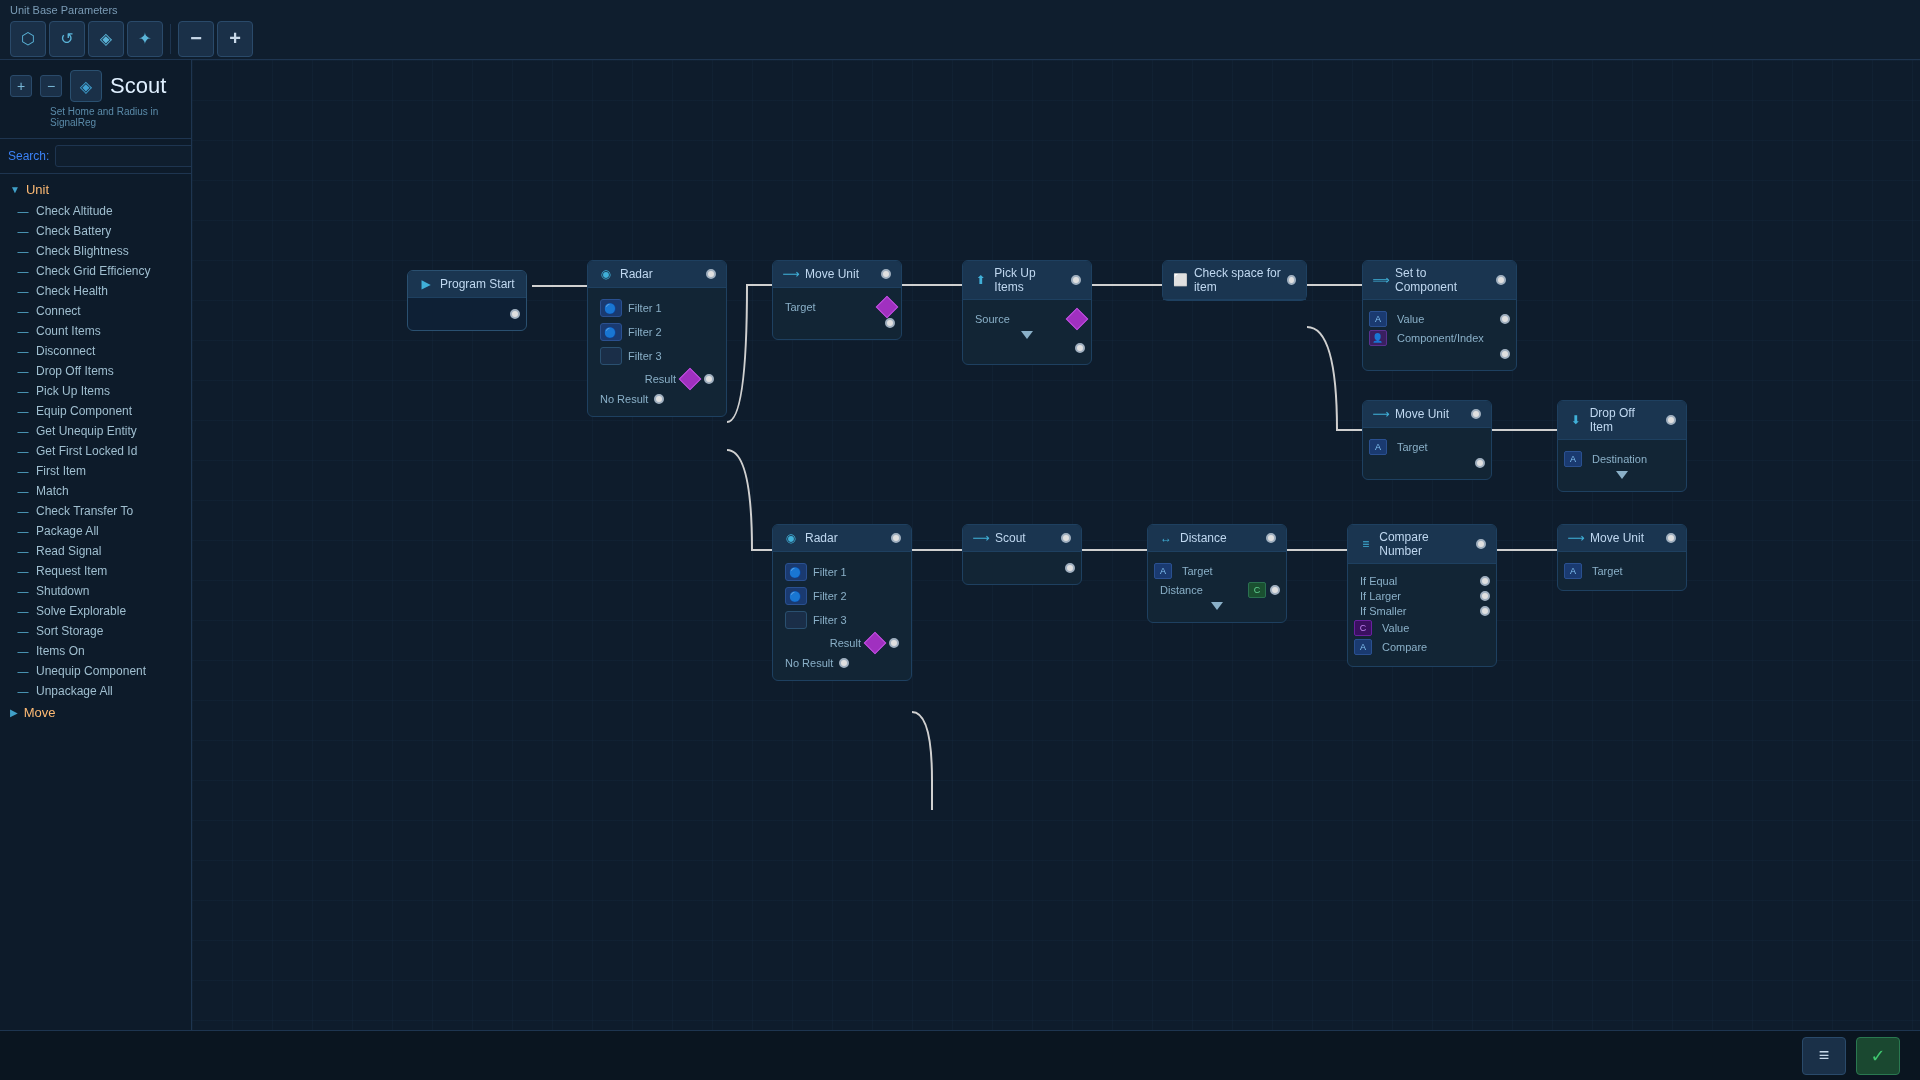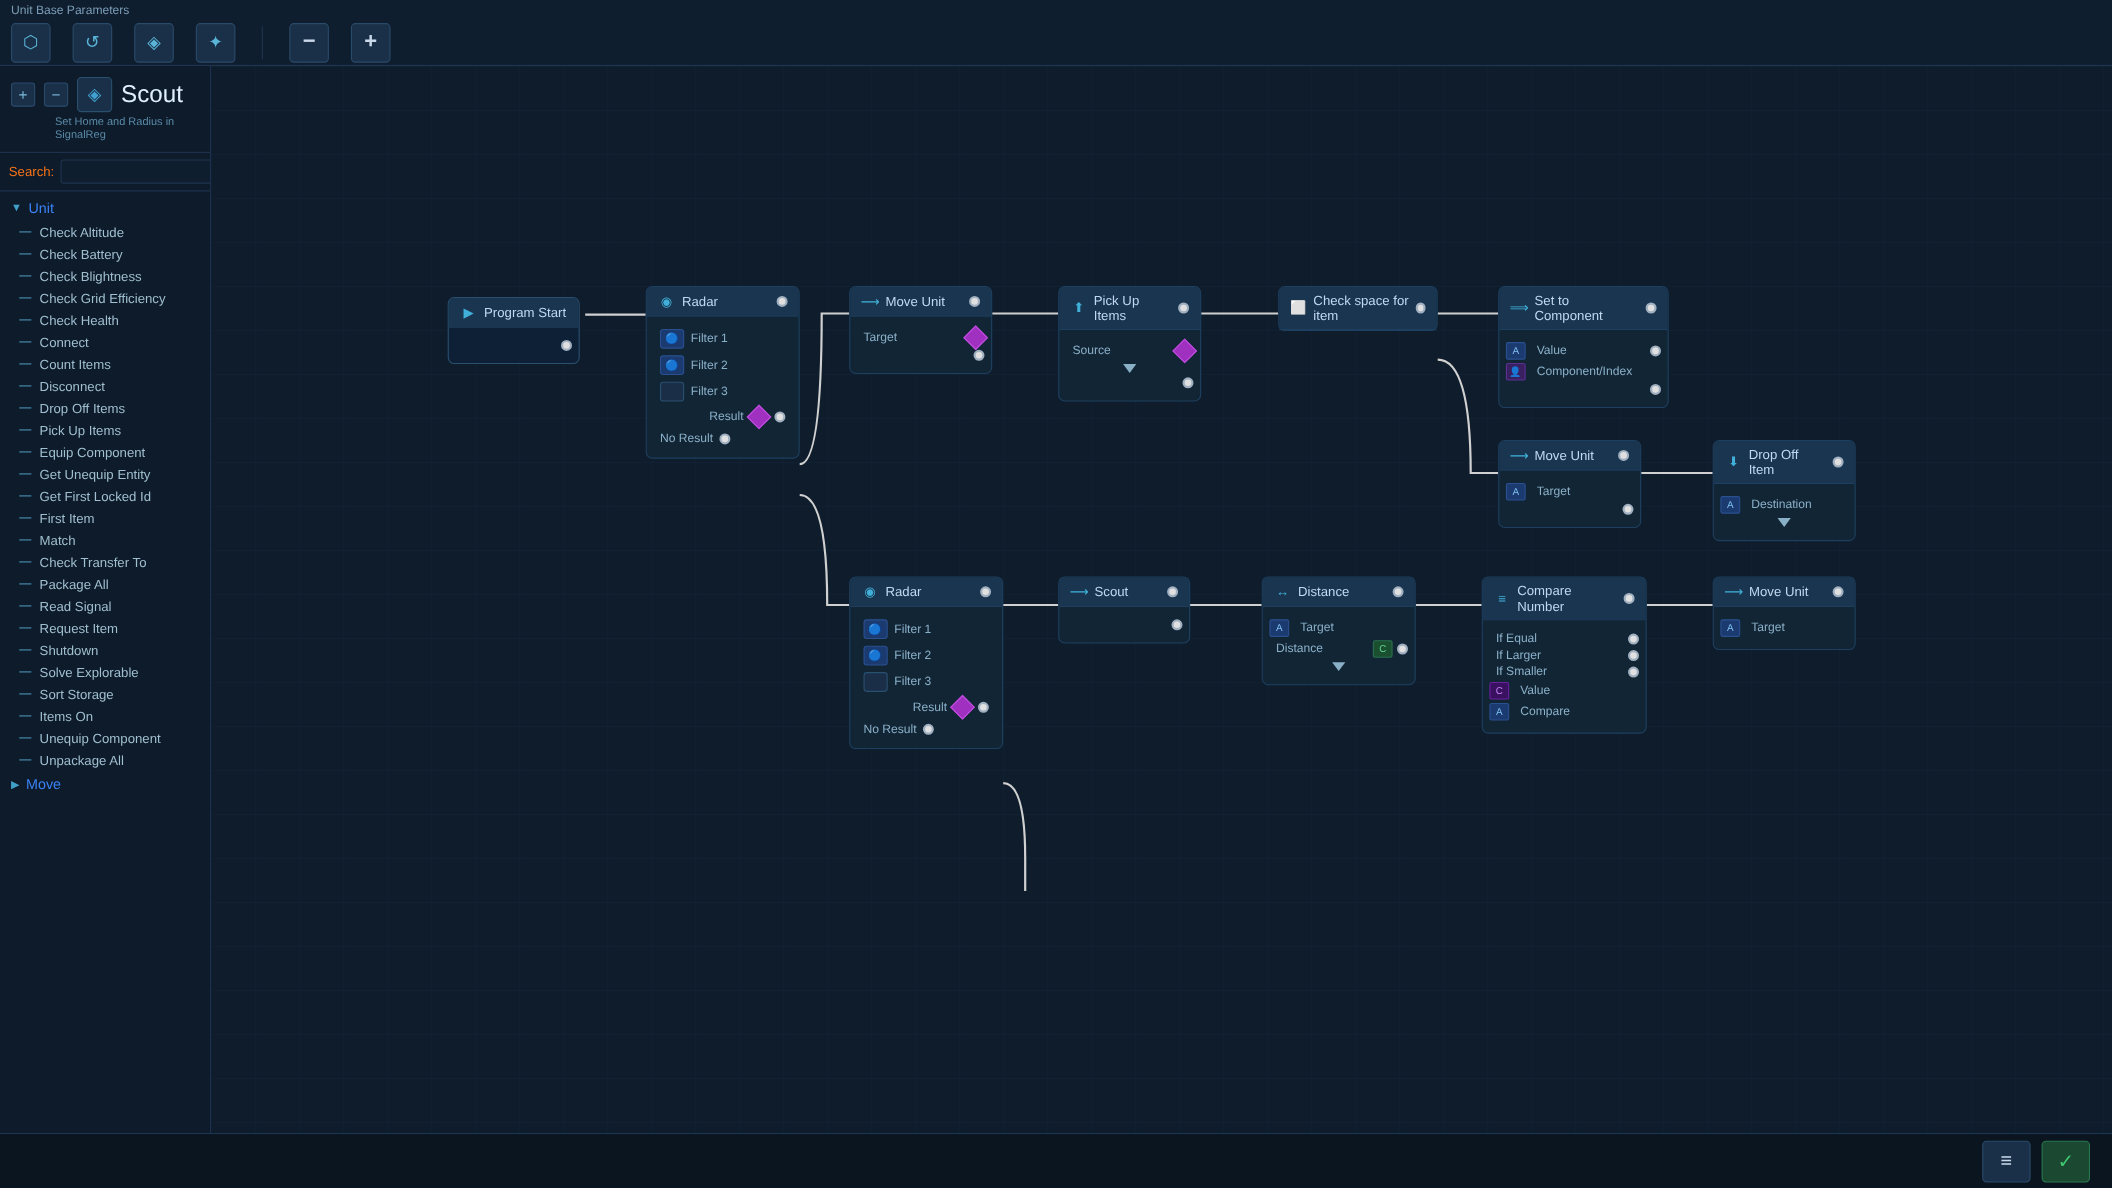--- a/index.html
+++ b/index.html
@@ -15,21 +15,21 @@
     }
 
     
     #toolbar {
       background: #0f1e2e;
       border-bottom: 1px solid #1e3550;
       height: 60px;
       display: flex;
       align-items: center;
       padding: 0 10px;
-      gap: 20px;
+      gap: 3px;
       flex-shrink: 0;
     }
     .toolbar-title {
       font-size: 11px;
       color: #7a9bb5;
       position: absolute;
       top: 4px;
       left: 10px;
     }
     .toolbar-btn {
@@ -130,21 +130,21 @@
     }
     #search-area {
       display: flex;
       align-items: center;
       padding: 6px 8px;
       gap: 6px;
       border-bottom: 1px solid #1e3550;
     }
     .search-label {
       font-size: 12px;
-      color: #f97316;
+      color: #3b82f6;
     }
     .search-input {
       flex: 1;
       background: #0f1e2e;
       border: 1px solid #1e3550;
       border-radius: 3px;
       height: 22px;
       color: #c8d8e8;
       font-size: 12px;
       padding: 0 6px;
@@ -165,21 +165,21 @@
       display: flex;
       align-items: center;
       gap: 6px;
     }
     .sidebar-group .arrow {
       color: #40a0c8;
       font-size: 10px;
     }
     .sidebar-group-label {
       font-size: 13px;
-      color: #3b82f6;
+      color: #fdba74;
       font-weight: 500;
     }
     .sidebar-item {
       padding: 3px 10px 3px 16px;
       cursor: pointer;
       display: flex;
       align-items: center;
       gap: 6px;
       font-size: 12px;
       color: #a0bfd0;

